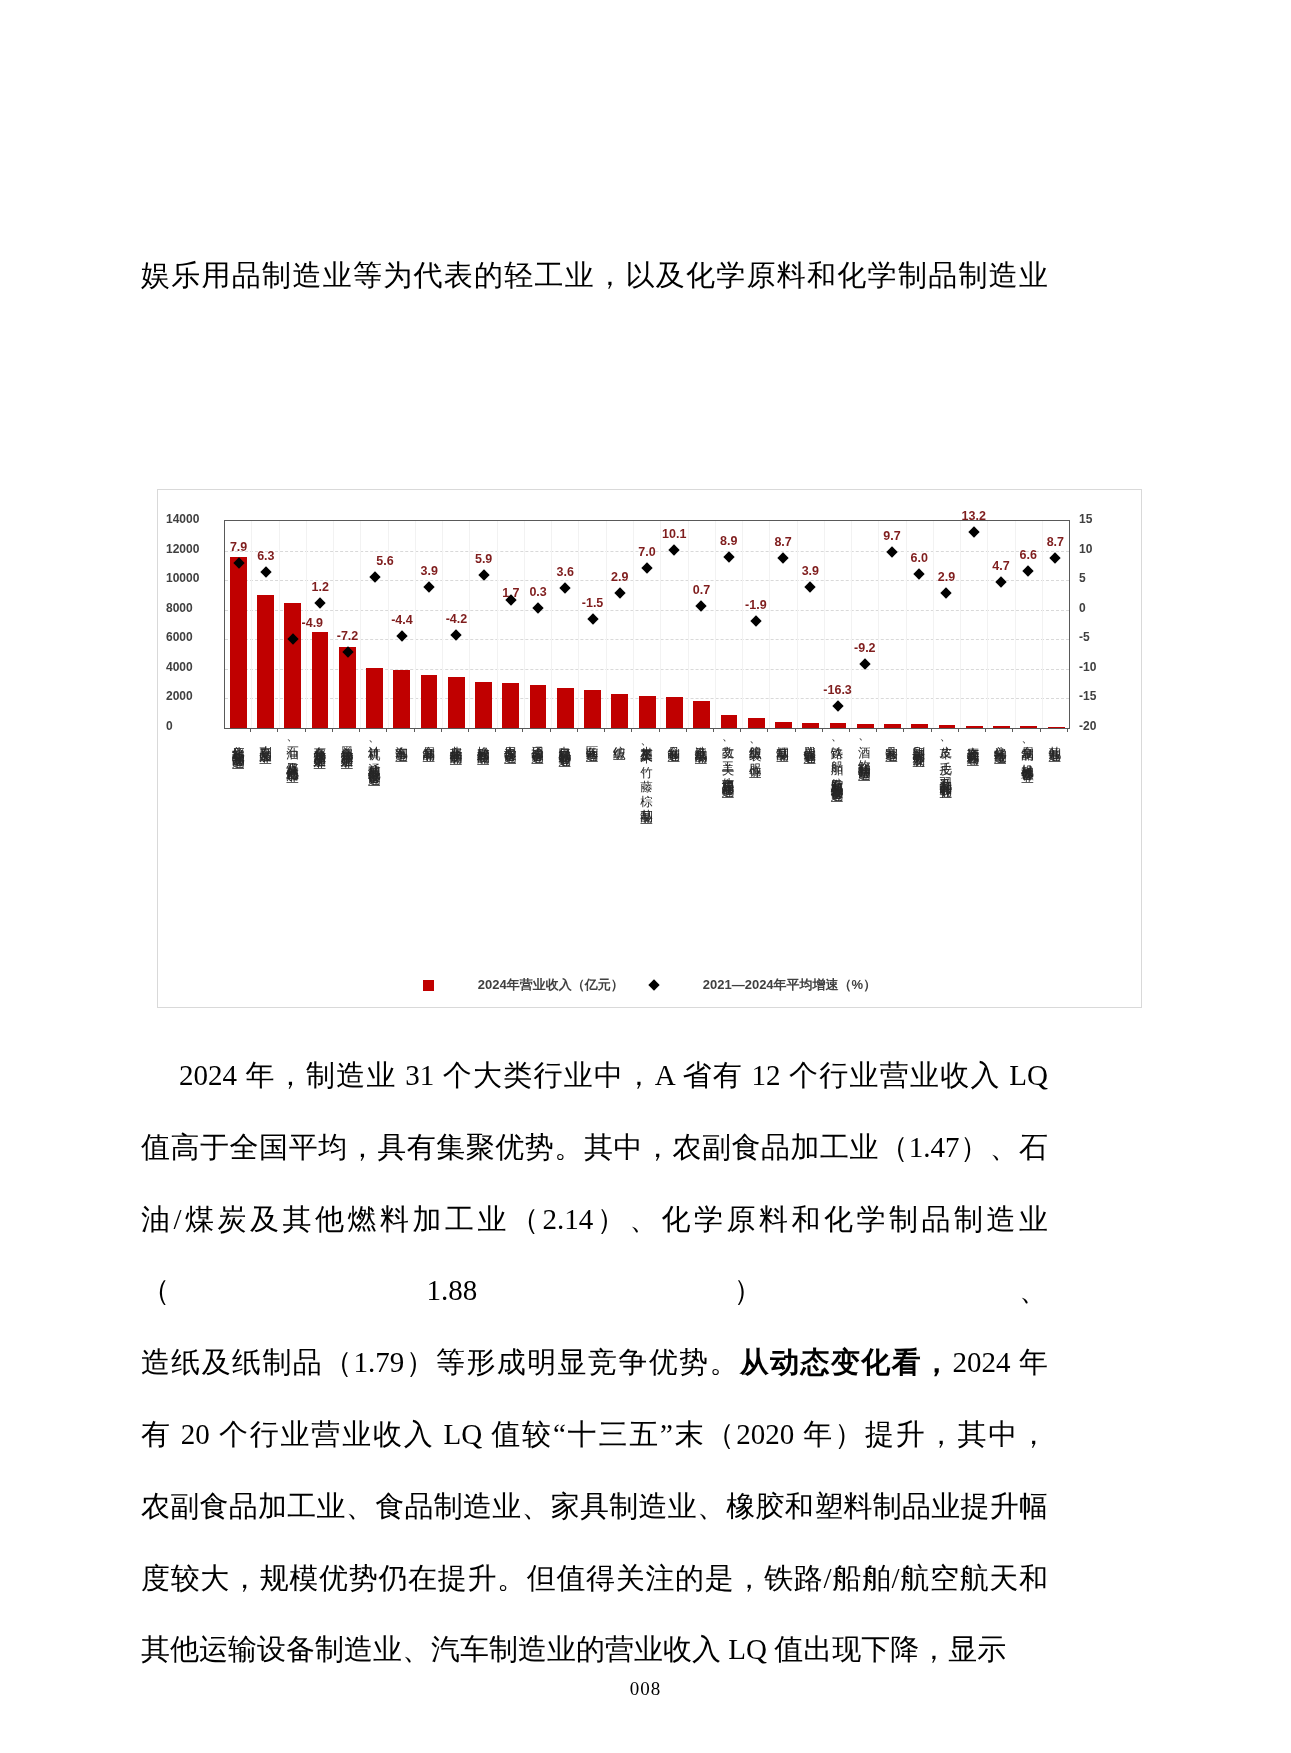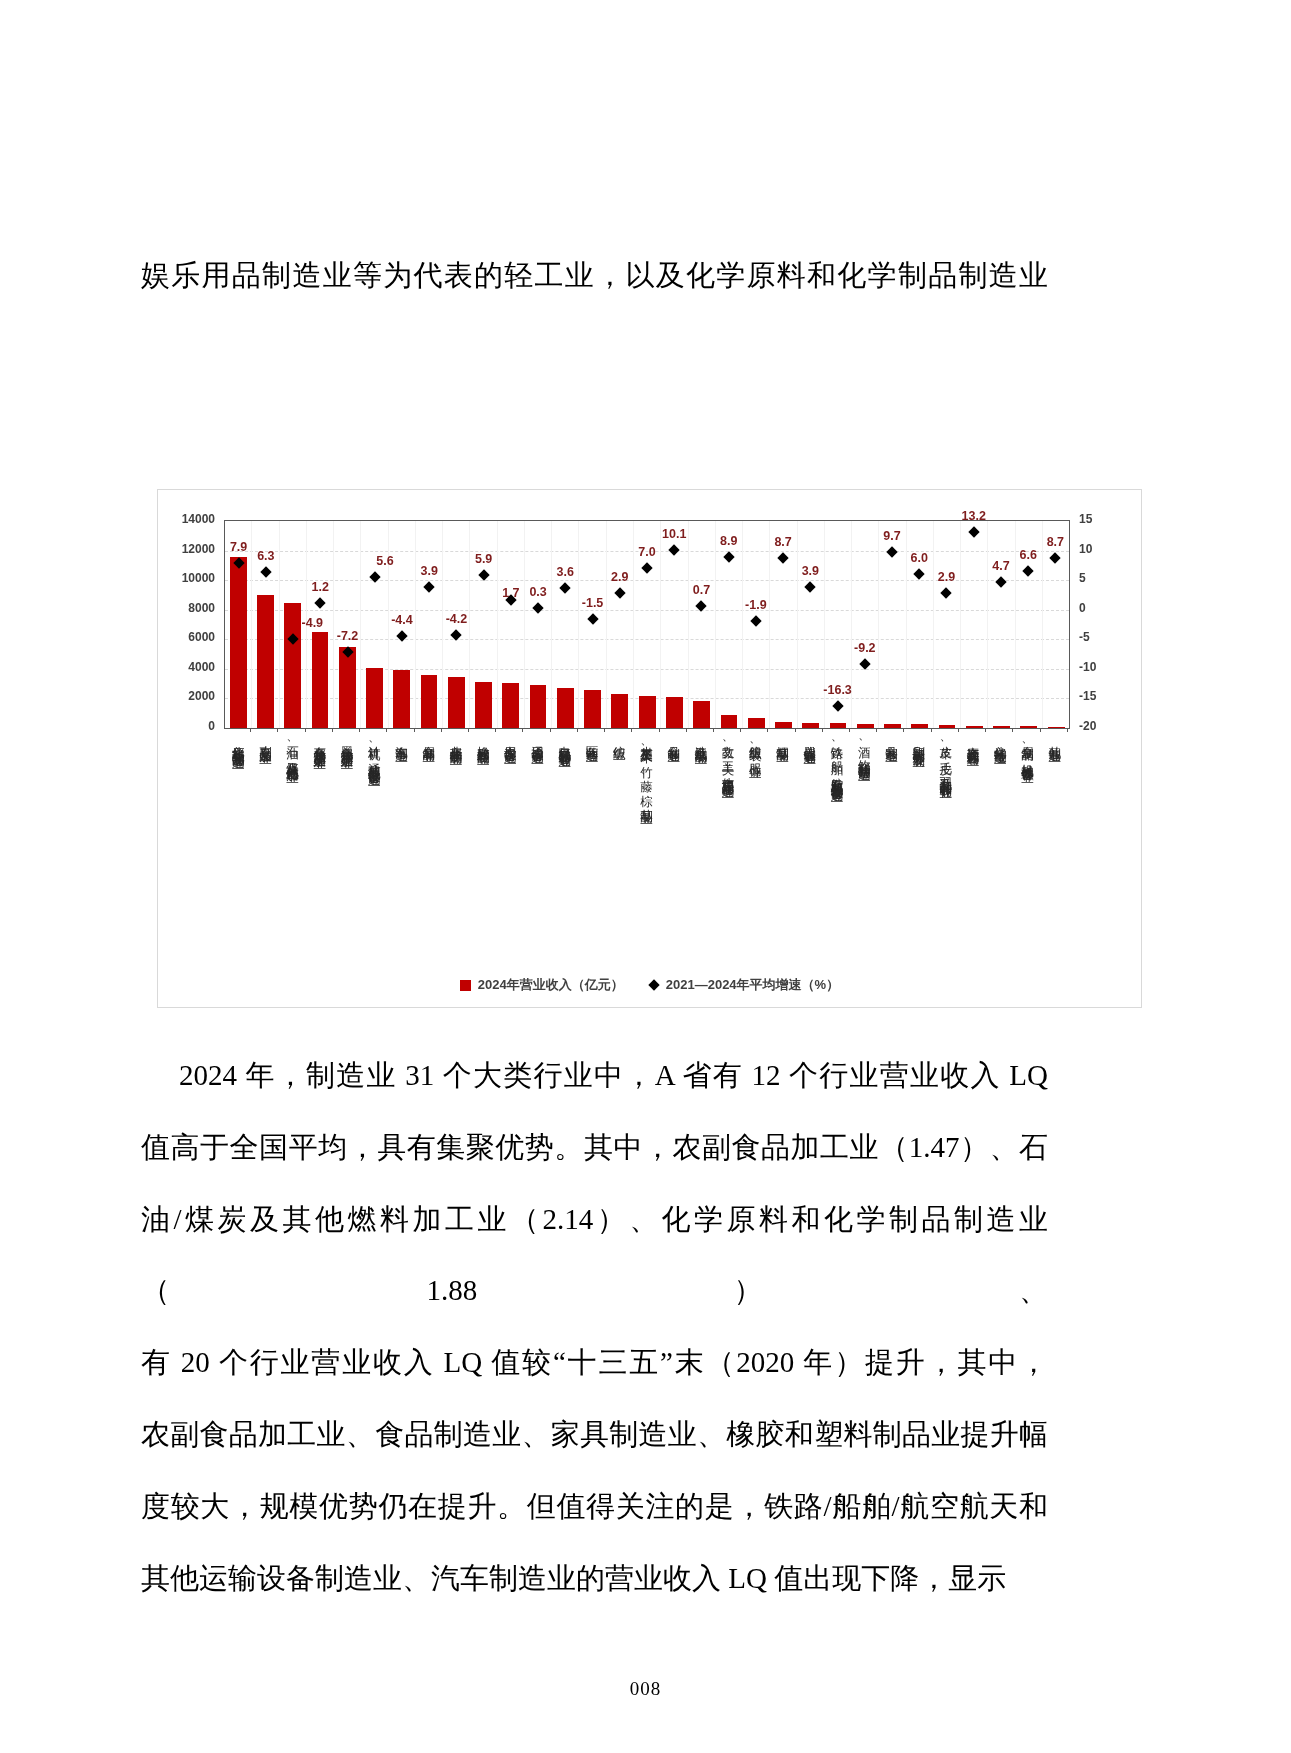--- a/index.html
+++ b/index.html
@@ -18,31 +18,31 @@
   .figure{position:absolute;left:157px;top:489px;width:983px;height:517px;
           border:1px solid #d9d9d9;background:#fff;font-family:"Liberation Sans",sans-serif;}
   .plot{position:absolute;left:66px;top:30px;width:844px;height:207px;border:1px solid #595959;box-sizing:content-box;}
   .cols{position:absolute;inset:0;display:flex;align-items:flex-end;}
   .colcell{flex:1;height:100%;display:flex;align-items:flex-end;justify-content:center;border-right:1px solid #f2f2f2;}
   .colcell:last-child{border-right:none;}
   .bar{width:64%;}
   .gridline{position:absolute;left:0;width:100%;height:0;border-top:1px dashed #d9d9d9;}
   .diamond{position:absolute;width:8px;height:8px;background:#000;transform:rotate(45deg);}
   .vlabel{position:absolute;width:60px;text-align:center;font-size:12.5px;font-weight:bold;color:#7f1d1d;white-space:nowrap;}
-  .ltick{position:absolute;left:0;width:57px;text-align:right;font-size:12px;font-weight:bold;color:#404040;}
+  .ltick{position:absolute;left:8px;width:57px;font-size:12px;font-weight:bold;color:#404040;}
   .rtick{position:absolute;left:921px;font-size:12px;font-weight:bold;color:#404040;}
   .tickrow{position:absolute;left:66px;top:238px;width:844px;height:4px;display:flex;}
   .tickcell{flex:1;border-right:1px solid #595959;}
   .cats{position:absolute;left:66px;top:246px;width:844px;display:flex;align-items:flex-start;}
   .catcell{flex:1;display:flex;justify-content:center;min-width:0;}
   .catlabel{writing-mode:vertical-rl;text-orientation:upright;font-family:"Liberation Serif",serif;
             font-size:12.5px;letter-spacing:1px;line-height:1.05;color:#262626;}
   .legend{position:absolute;left:0;right:0;top:486px;display:flex;justify-content:center;gap:26px;
           align-items:center;font-size:13px;font-weight:bold;color:#404040;}
-  .legend-item{display:flex;align-items:center;}
+  .legend-item{display:flex;align-items:center;gap:37px;}
   .sq{width:11px;height:11px;background:#C00000;display:inline-block;margin-right:7px;}
   .dia-ico{width:8px;height:8px;background:#000;transform:rotate(45deg);display:inline-block;margin-right:8px;}
   .pageno{position:absolute;left:0;right:0;top:1678px;text-align:center;font-size:19px;letter-spacing:1px;}
 </style>
 </head>
 <body>
 
 <div class="page">
 
   <div class="para para1">
@@ -369,20 +369,21 @@
         <div class="catcell">
           <div class="catlabel">其他制造业</div>
         </div>
       </div>
     </div>
 
   <div class="para para2">
     <div class="bline just indent">2024 年，制造业 31 个大类行业中，A 省有 12 个行业营业收入 LQ</div>
     <div class="bline just">值高于全国平均，具有集聚优势。其中，农副食品加工业（1.47）、石</div>
     <div class="bline just">油/煤炭及其他燃料加工业（2.14）、化学原料和化学制品制造业（1.88）、</div>
+    <div class="bline just"><span>造纸及纸制品（1.79）等形成明显竞争优势。</span><span class="brun">从动态变化看，</span><span>2024 年</span></div>
     <div class="bline just">有 20 个行业营业收入 LQ 值较“十三五”末（2020 年）提升，其中，</div>
     <div class="bline just">农副食品加工业、食品制造业、家具制造业、橡胶和塑料制品业提升幅</div>
     <div class="bline just">度较大，规模优势仍在提升。但值得关注的是，铁路/船舶/航空航天和</div>
     <div class="bline">其他运输设备制造业、汽车制造业的营业收入 LQ 值出现下降，显示</div>
   </div>
 
   <div class="pageno">008</div>
 
 </div>
 

